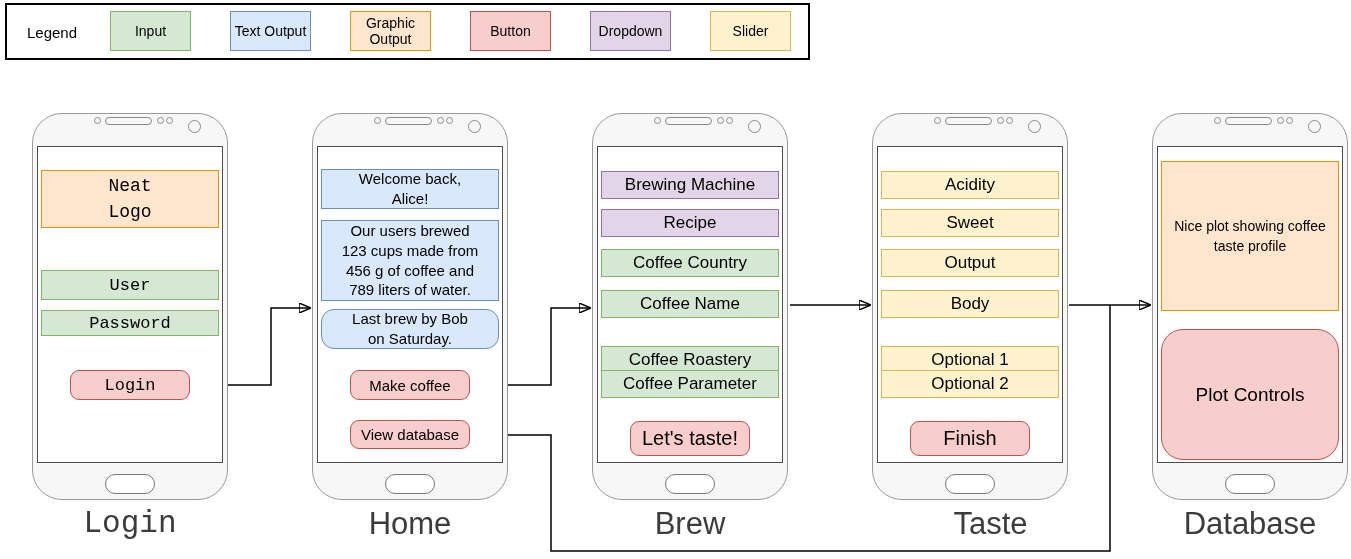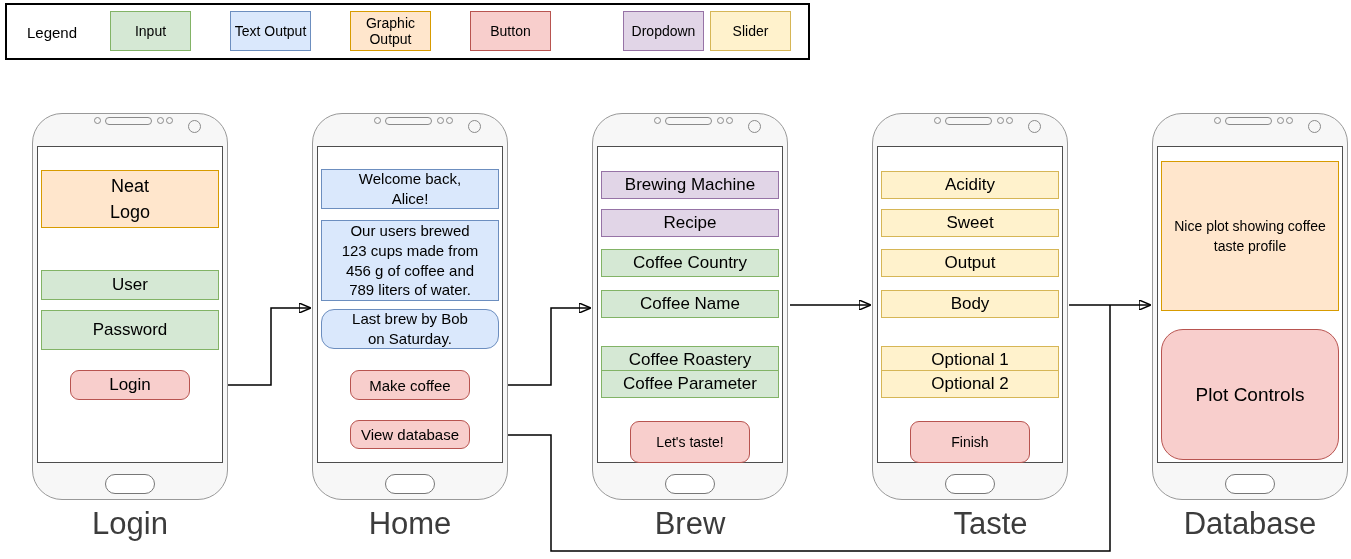--- a/index.html
+++ b/index.html
@@ -23,36 +23,36 @@
     transform: translateY(-50%);
     font-size: 15px;
   }
   .lbox {
     position: absolute; top: 6px; width: 81px; height: 40px;
     display: flex; align-items: center; justify-content: center;
     text-align: center; font-size: 14px; line-height: 1.15;
     padding: 0 3px;
   }
   .lb0 { left: 103px; text-align: right; } .lb1 { left: 223px; } .lb2 { left: 343px; }
-  .lb3 { left: 463px; } .lb4 { left: 583px; margin-left: 33px; } .lb5 { left: 703px; }
+  .lb3 { left: 463px; } .lb4 { left: 583px; } .lb5 { left: 703px; }
 
   
   .c-input    { background: var(--input-fill);          border: 1px solid var(--input-stroke); }
   .c-output   { background: var(--text-output-fill);    border: 1px solid var(--text-output-stroke); }
   .c-graphic  { background: var(--graphic-output-fill); border: 1px solid var(--graphic-output-stroke); }
   .c-button   { background: var(--button-fill);         border: 1px solid var(--button-stroke); }
   .c-dropdown { background: var(--dropdown-fill);       border: 1px solid var(--dropdown-stroke); }
   .c-slider   { background: var(--slider-fill);         border: 1px solid var(--slider-stroke); }
 
   
   .phone {
     position: absolute; top: 113px; width: 196px; height: 387px;
     background: #f7f7f7; border: 1.5px solid #999; border-radius: 30px;
   }
-  .p0 { left: 32px; } .p1 { left: 312px; } .p2 { left: 592px; }
+  .p0 { left: 32px; font-family: Liberation Mono, monospace; } .p1 { left: 312px; } .p2 { left: 592px; }
   .p3 { left: 872px; padding-left: 41px; } .p4 { left: 1152px; }
 
   .dot {
     position: absolute; top: 3px; width: 7px; height: 7px;
     border: 1px solid #8a8a8a; border-radius: 50%;
   }
   .d1 { left: 61px; } .d2 { left: 124px; } .d3 { left: 133px; }
   .speaker {
     position: absolute; left: 72px; top: 3px; width: 47px; height: 8px;
     border: 1px solid #8a8a8a; border-radius: 4px;
@@ -82,33 +82,33 @@
     text-align: center; white-space: pre-line; font-size: 17px;
   }
   .btn {
     position: absolute; left: 50%; transform: translateX(-50%);
     width: 120px; height: 30px; border-radius: 9px;
     display: flex; align-items: center; justify-content: center;
     text-align: center; font-size: 15px;
   }
   .logo      { top: 23px;  height: 58px; font-size: 18px; line-height: 1.45; }
   .l-user    { top: 123px; height: 30px; }
-  .l-pass    { top: 163px; height: 40px; }
+  .l-pass    { top: 163px; height: 26px; }
   .b-login   { top: 223px; font-size: 17px; }
 
   .h-welcome { top: 22px;  height: 40px; font-size: 15px; line-height: 1.32; }
   .h-stats   { top: 73px;  height: 81px; font-size: 15px; line-height: 1.32; }
   .h-last    { top: 162px; height: 40px; font-size: 15px; line-height: 1.32; border-radius: 13px; }
   .b-make    { top: 223px; }
   .b-view    { top: 273px; height: 29px; }
 
   .r0 { top: 24px; }  .r1 { top: 62px; }  .r2 { top: 102px; }
   .r3 { top: 143px; } .r4 { top: 199px; } .r5 { top: 223px; }
   .row { height: 28px; }
-  .b-small { top: 274px; height: 42px; font-size: 14px; }
+  .b-small { top: 274px; height: 35px; font-size: 20px; }
 
   .plot-box {
     top: 14px; height: 150px; font-size: 14px; line-height: 1.45;
   }
   .plot-controls {
     position: absolute; left: 3px; right: 3px; top: 182px; height: 131px;
     border-radius: 22px;
     display: flex; align-items: center; justify-content: center;
     font-size: 19px;
   }

